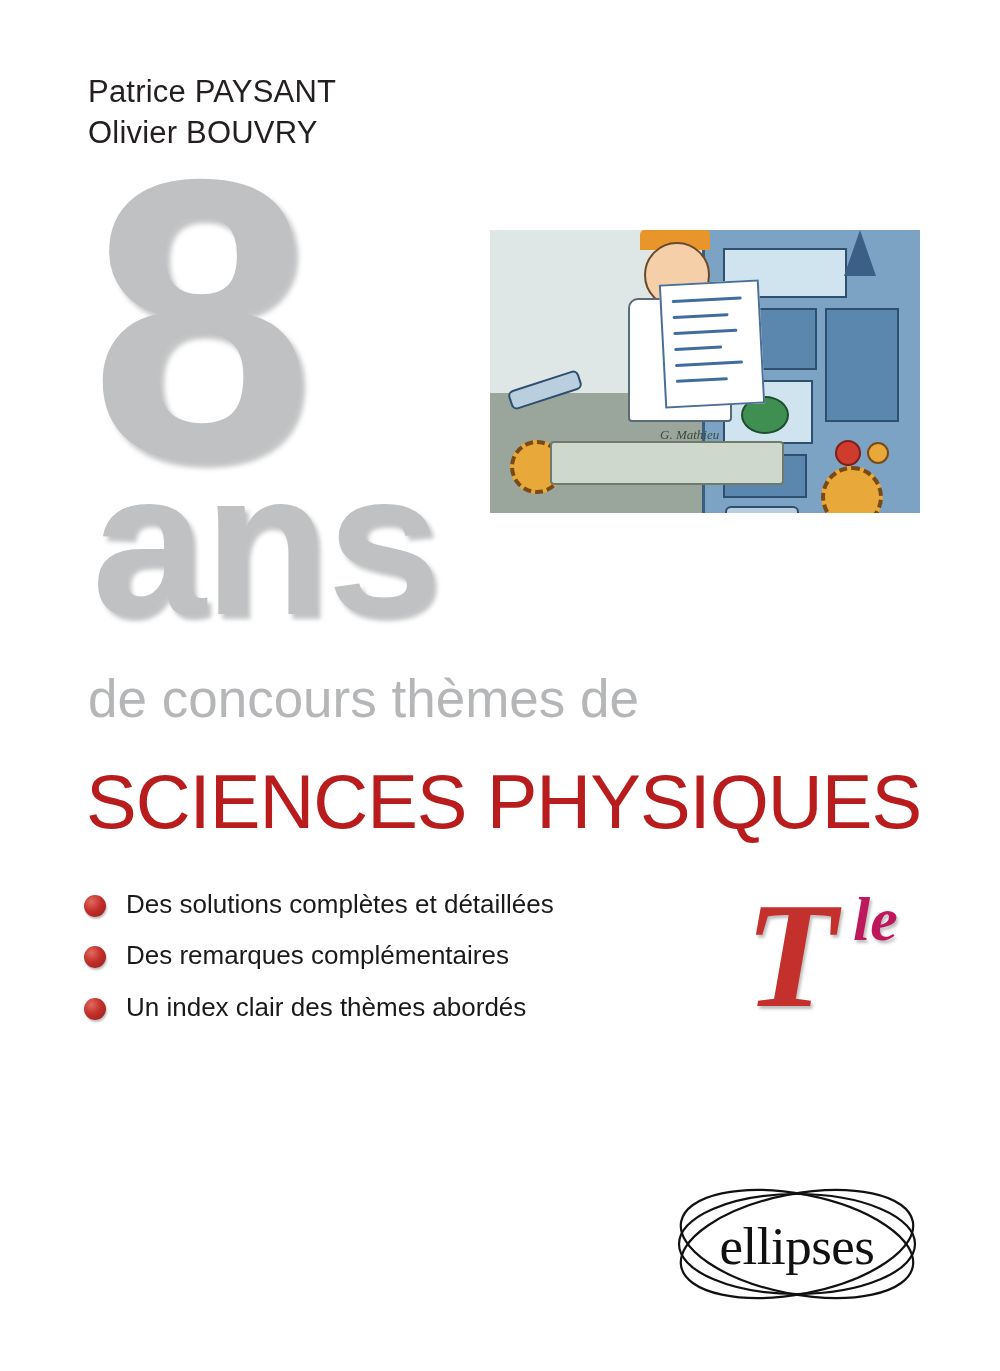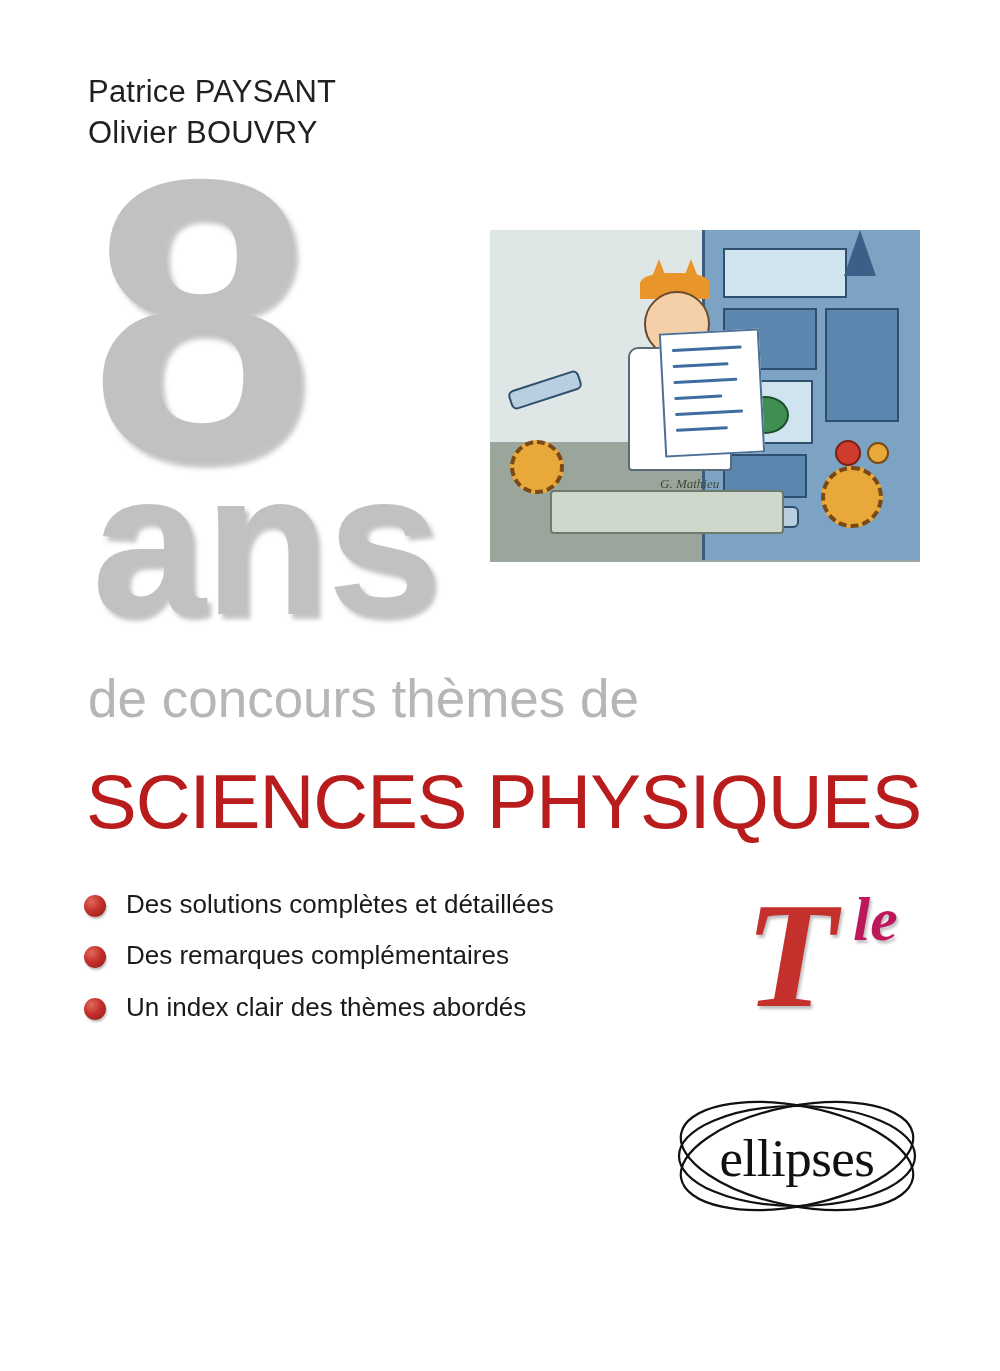--- a/index.html
+++ b/index.html
@@ -73,21 +73,21 @@
     left: 470px;
     top: 150px;
     width: 470px;
     height: 475px;
   }
   .illus-frame {
     position: absolute;
     left: 20px;
     top: 80px;
     width: 430px;
-    height: 332px;
+    height: 283px;
     background: #dfe7e6;
     overflow: hidden;
   }
   .illus-floor {
     position: absolute;
     left: 0;
     bottom: 0;
     width: 100%;
     height: 120px;
     background: #9aa69b;
@@ -303,21 +303,21 @@
     font-size: 62px;
     line-height: 1;
     color: #be185d;
     text-shadow: 2px 3px 3px rgba(0,0,0,0.25);
   }
 
   
   .publisher {
     position: absolute;
     left: 672px;
-    top: 1084px;
+    top: 1172px;
     width: 250px;
     height: 150px;
   }
   .publisher svg { position: absolute; left: 0; top: 0; }
   .publisher-name {
     position: absolute;
     left: 14px;
     top: 44px;
     width: 222px;
     text-align: center;

